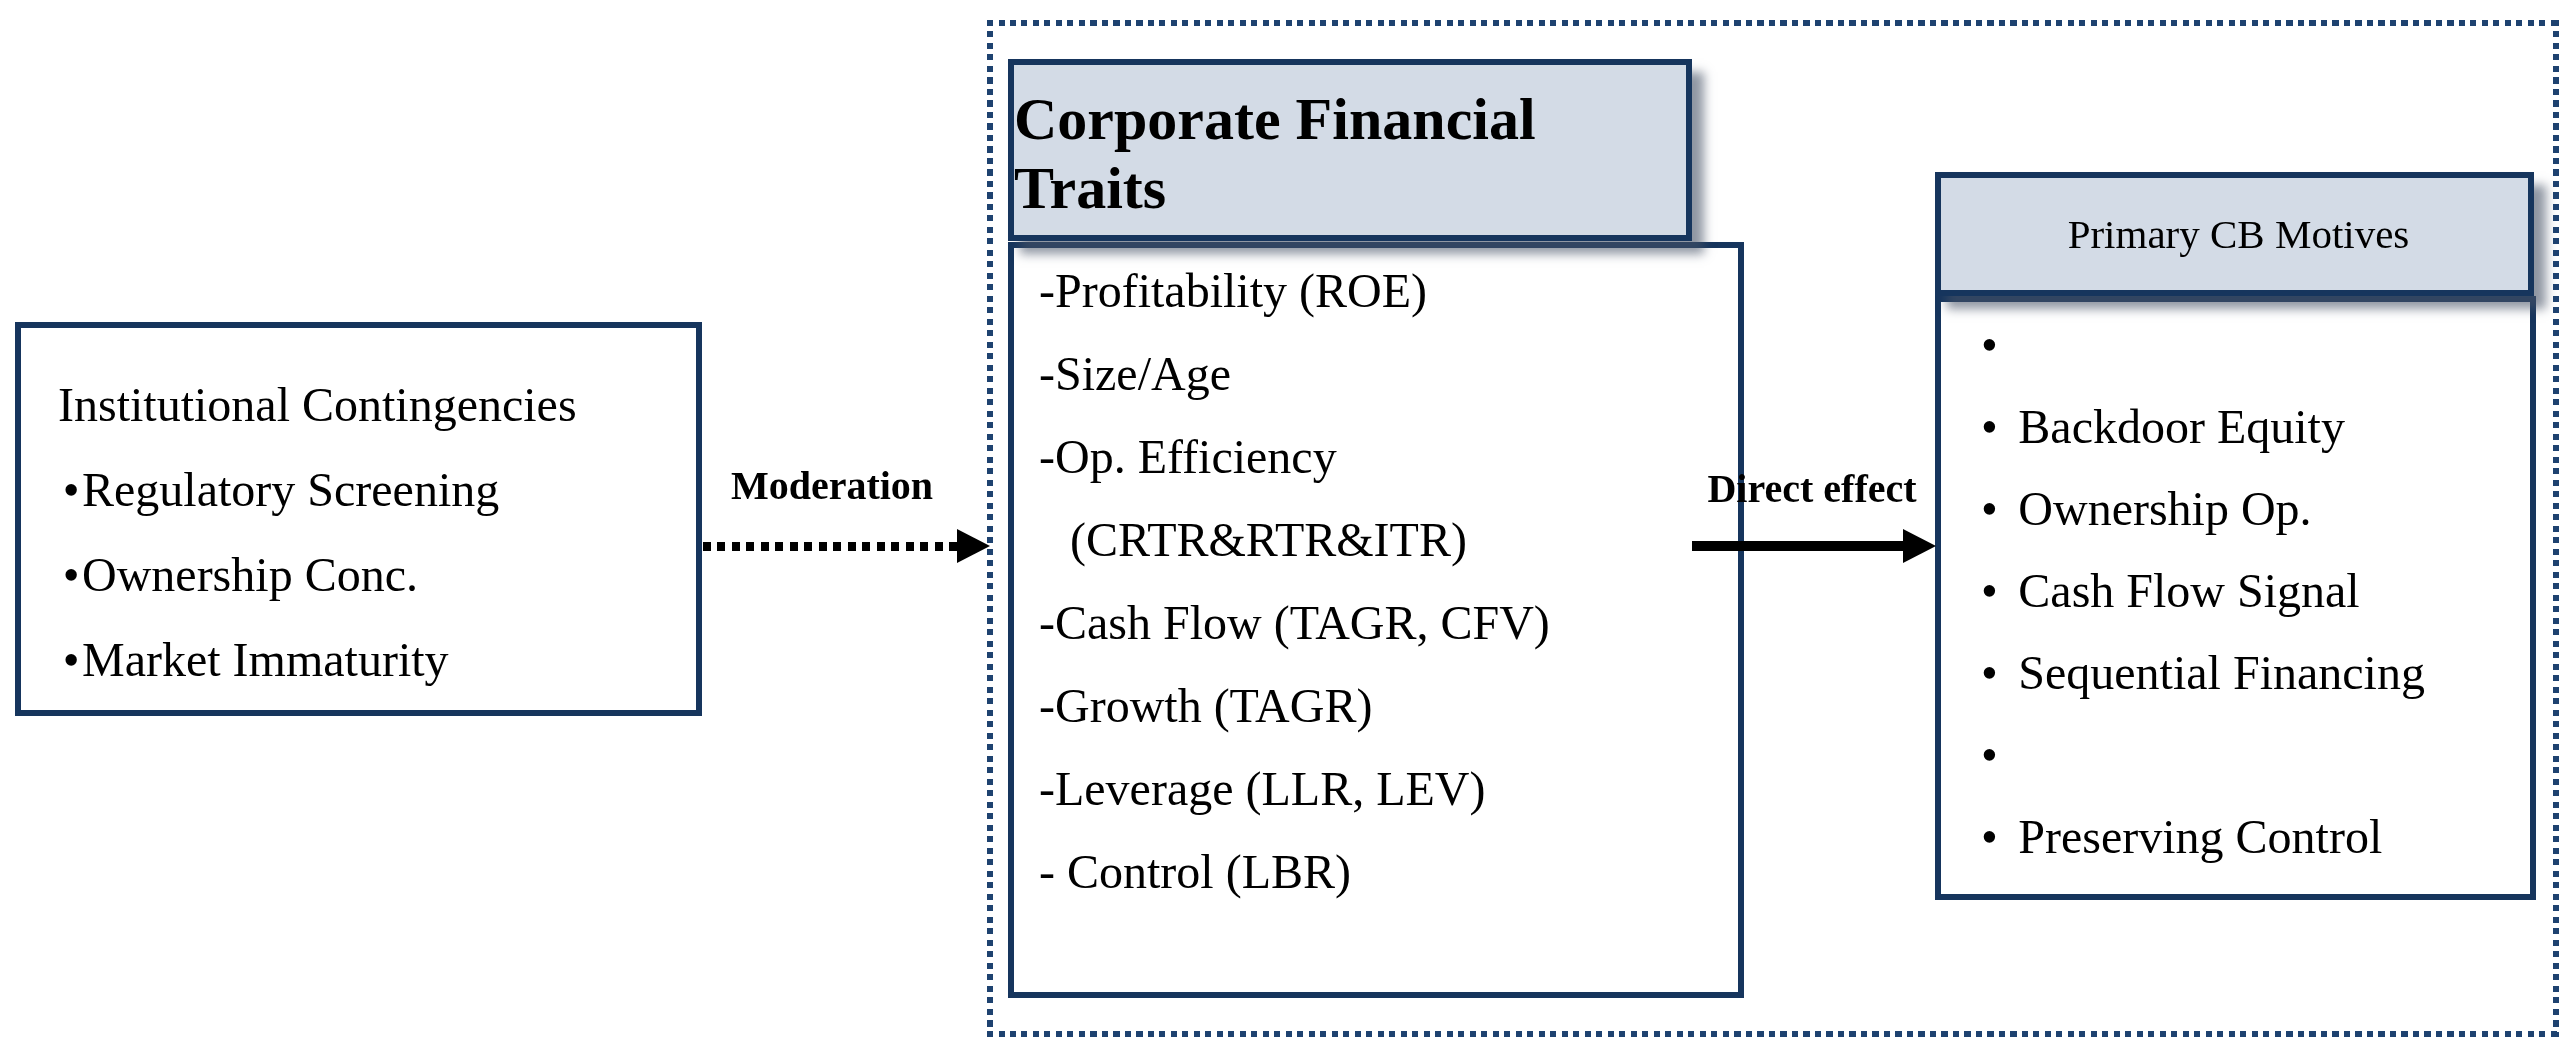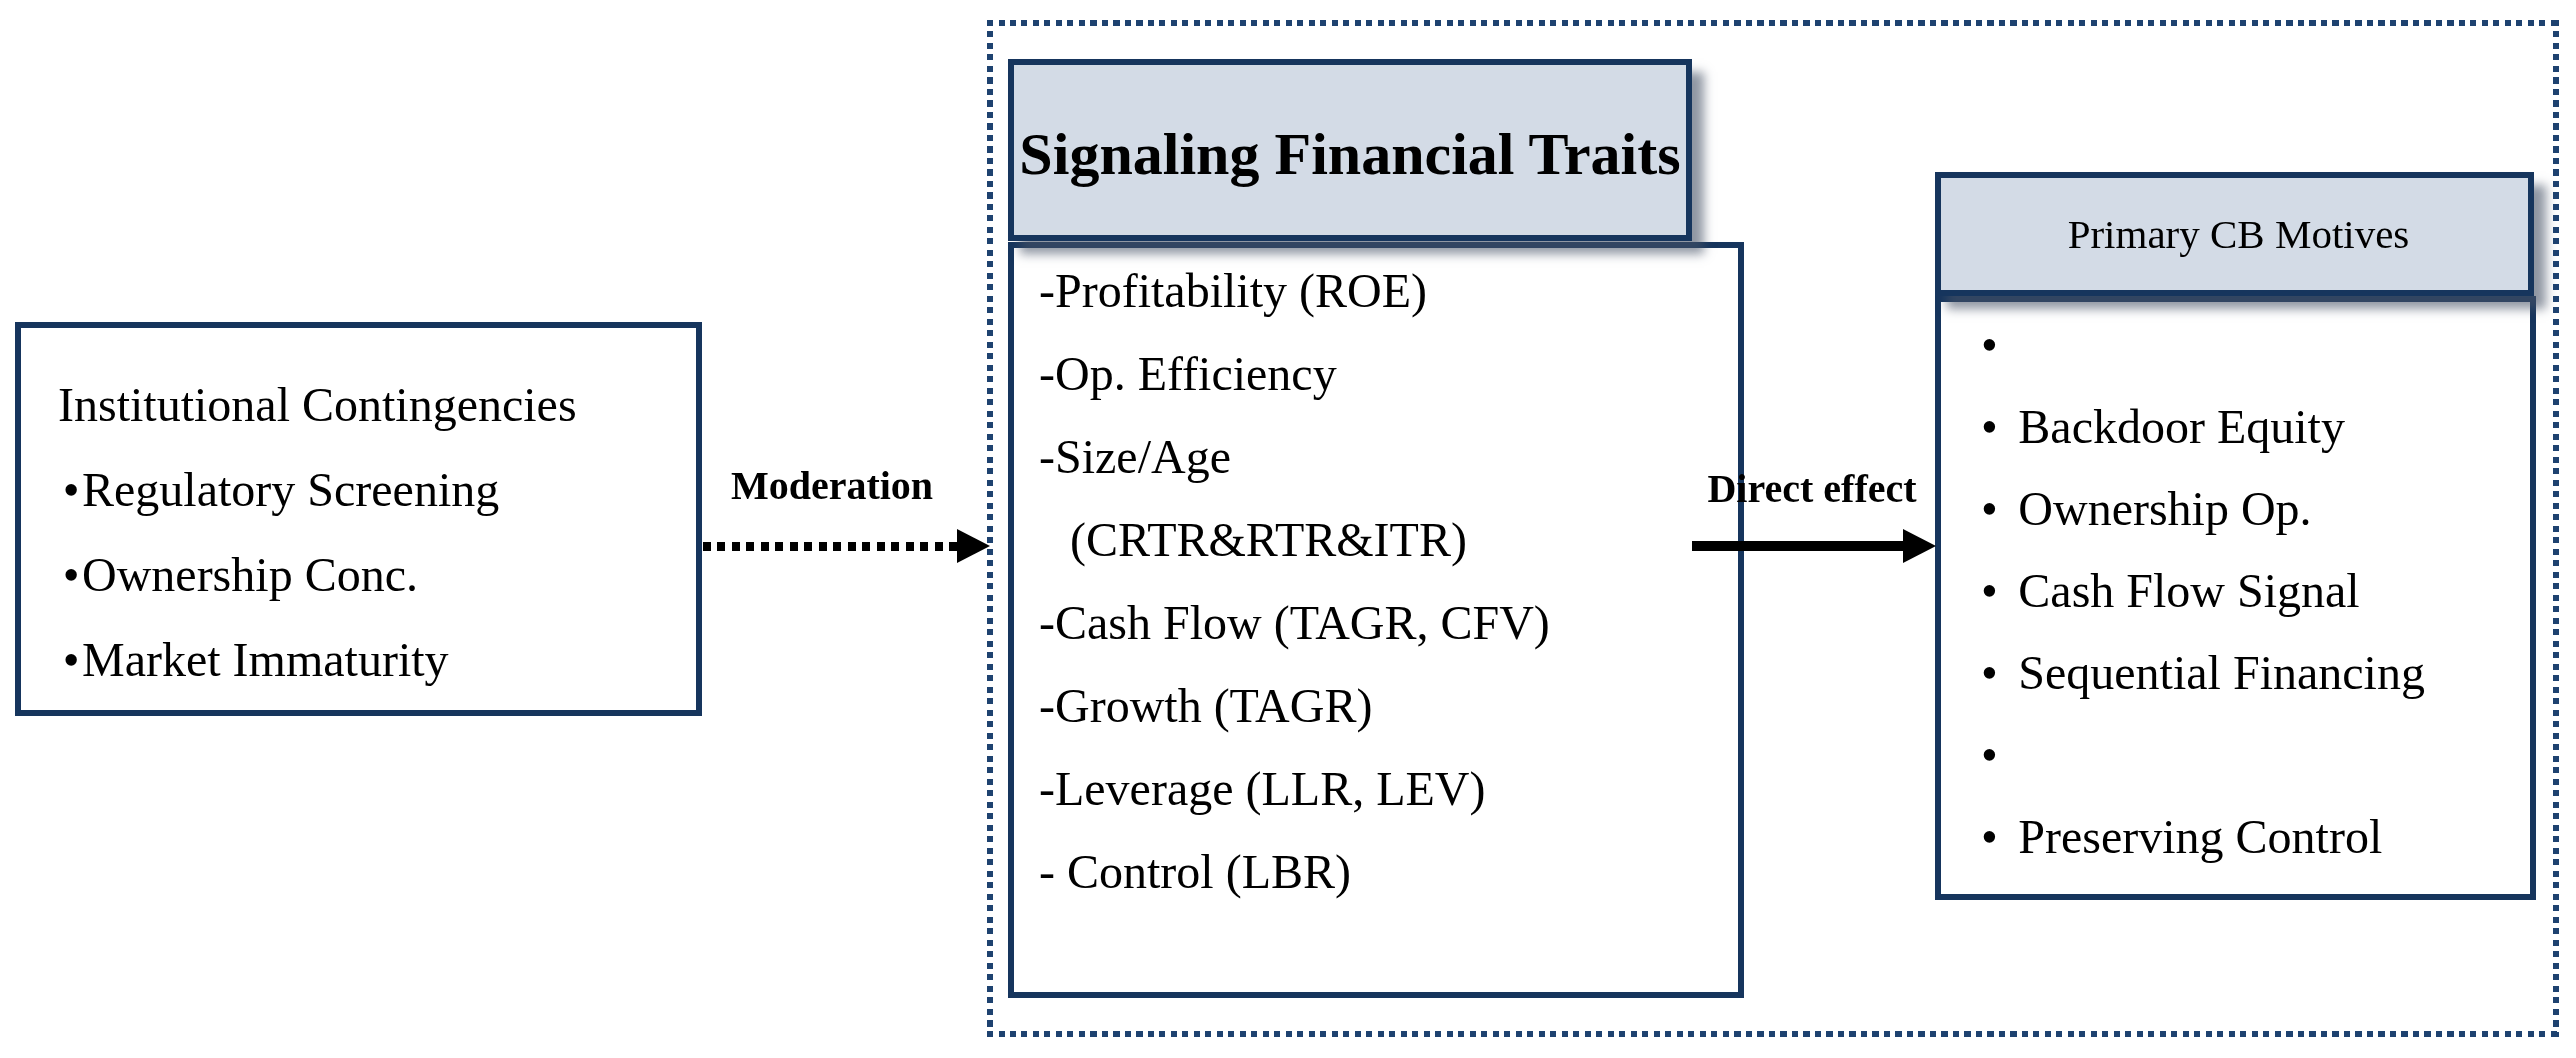--- a/index.html
+++ b/index.html
@@ -102,31 +102,31 @@
     </div>
   </div>
 
   <div class="arrow-label moderation-label">Moderation</div>
   <div class="dotted-line"></div>
   <div class="arrow-head moderation-head"></div>
 
   <div class="box mid-box">
     <ul>
       <li>-Profitability (ROE)</li>
+      <li>-Size/Age</li>
       <li>-Op. Efficiency</li>
-      <li>-Size/Age</li>
       <li class="indent">(CRTR&amp;RTR&amp;ITR)</li>
       <li>-Cash Flow (TAGR, CFV)</li>
       <li>-Growth (TAGR)</li>
       <li>-Leverage (LLR, LEV)</li>
       <li>- Control (LBR)</li>
     </ul>
   </div>
   <div class="header mid-header">
-    <span class="txt">Signaling Financial Traits</span>
+    <span class="txt">Corporate Financial Traits</span>
   </div>
 
   <div class="arrow-label direct-label">Direct effect</div>
   <div class="solid-line"></div>
   <div class="arrow-head direct-head"></div>
 
   <div class="box right-box">
     <ul>
       <li>
         <span class="bullet">•</span>

